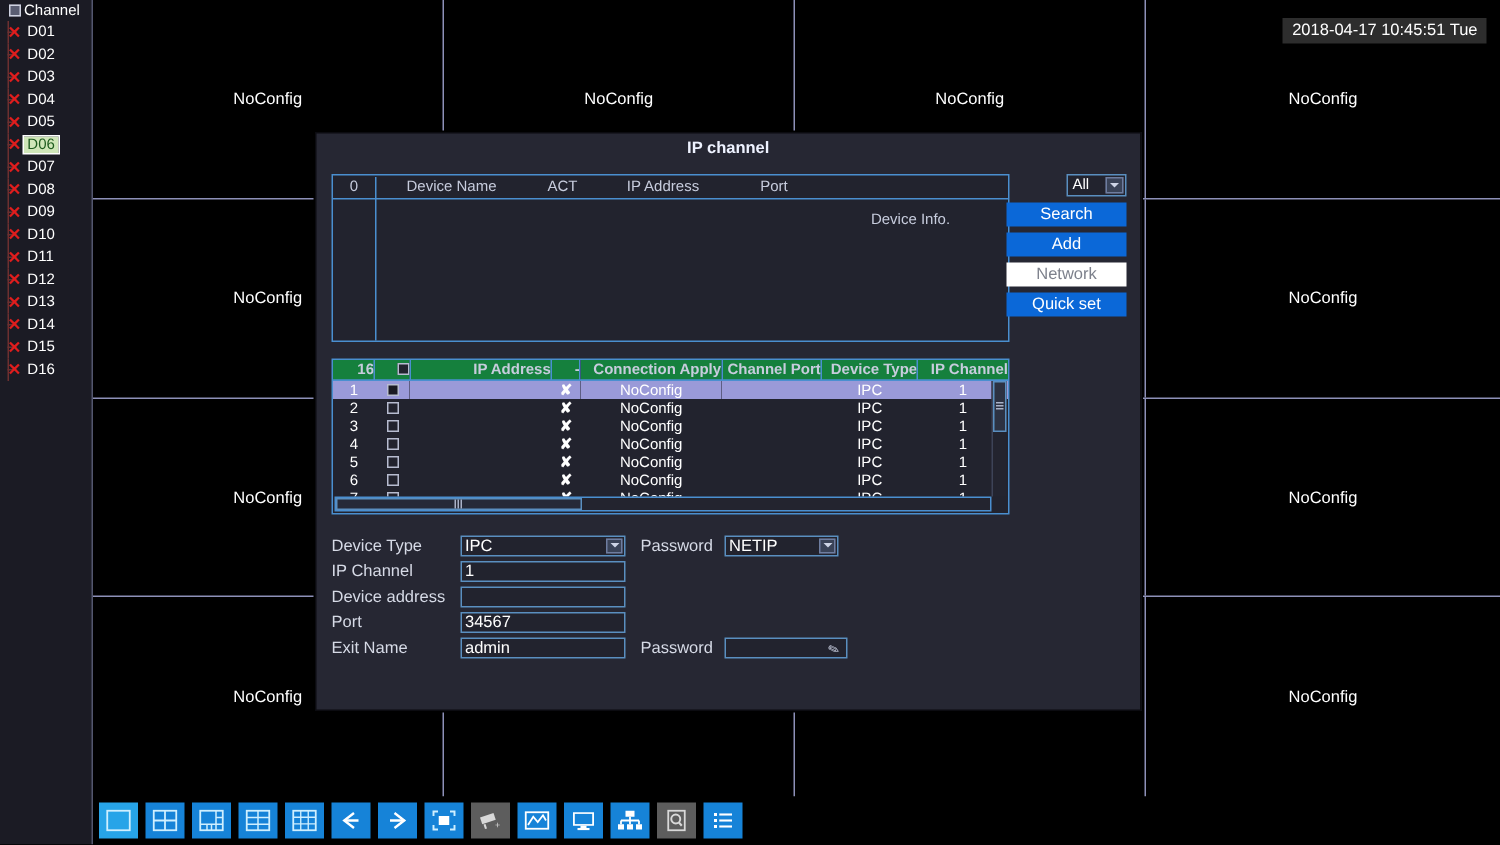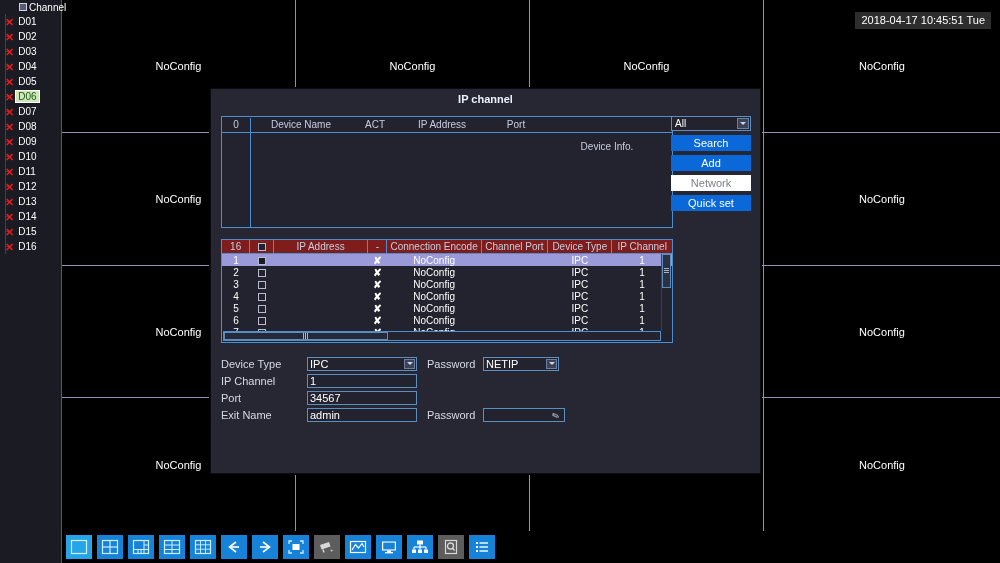--- a/index.html
+++ b/index.html
@@ -73,21 +73,21 @@
     position: absolute; left: 0; top: 0;
     width: 62px; height: 563px;
     background: #1b1b24;
     border-right: 1px solid #53566e;
     box-sizing: border-box;
     z-index: 6;
   }
   #channel-header {
     height: 14px;
     display: flex; align-items: center;
-    padding-left: 19px;
+    padding-left: 6px;
     color: #ffffff;
     font-size: 10px;
   }
   .ch-box {
     width: 8px; height: 8px;
     border: 1px solid #cfd2e0;
     background: #5a5d72;
     margin-right: 2px;
     box-sizing: border-box;
     flex: none;
@@ -205,20 +205,21 @@
   .dd {
     height: 15px;
     background: #22232e;
     border: 1px solid #5a8fc0;
     box-sizing: border-box;
     display: flex; align-items: center;
     position: relative;
     font-size: 10px;
     color: #ffffff;
     padding-left: 3px;
+    margin-left: 40px;
   }
   .dd-arrow {
     position: absolute; right: 1px; top: 1px;
     width: 12px; height: 11px;
     background: #3a4358;
     border: 1px solid #6e7da0;
     box-sizing: border-box;
     display: flex; align-items: center; justify-content: center;
   }
   .dd-arrow i {
@@ -259,26 +260,26 @@
     background: #22232e;
   }
   table.dev {
     width: 100%;
     border-collapse: collapse;
     font-size: 10px;
     table-layout: fixed;
   }
   table.dev th {
     height: 13px;
-    background: #7f1d1d;
+    background: #15803d;
     color: #c7ccdd;
-    font-weight: normal;
+    font-weight: bold;
     border-right: 1px solid #4a8fd0;
     border-bottom: 1px solid #4a8fd0;
-    text-align: center;
+    text-align: right;
     padding: 0;
     font-size: 10px;
     white-space: nowrap;
     overflow: hidden;
   }
   table.dev th:last-child { border-right: none; }
   table.dev td {
     height: 12px;
     text-align: center;
     padding: 0;
@@ -635,21 +636,21 @@
           <col style="width:62px">
         <col style="width:60px">
           <col style="width:56px">
       </colgroup>
       <thead>
         <tr>
           <th>16</th>
           <th><span class="cbx"></span></th>
           <th>IP Address</th>
           <th>-</th>
-          <th>Connection Encode</th>
+          <th>Connection Apply</th>
           <th>Channel Port</th>
           <th>Device Type</th>
           <th>IP Channel</th>
         </tr>
       </thead>
       <tbody id="device-table-body">
           <tr class="sel">
             <td>1</td>
             <td><span class="cbx"></span></td>
             <td></td>
@@ -756,20 +757,24 @@
       <div class="fselect small">
         <span>NETIP</span>
         <span class="dd-arrow">
             <i></i>
           </span>
       </div>
     </div>
     <div class="frow">
       <span class="flabel">IP Channel</span>
       <input class="finput" type="text" value="1" style="">
+    </div>
+    <div class="frow">
+      <span class="flabel">Device address</span>
+      <input class="finput" type="text" value="" style="">
     </div>
     <div class="frow">
       <span class="flabel">Port</span>
       <input class="finput" type="text" value="34567" style="">
     </div>
     <div class="frow">
       <span class="flabel">Exit Name</span>
       <input class="finput" type="text" value="admin" style="">
       <span class="flabel2">Password</span>
       <div class="pwd">

